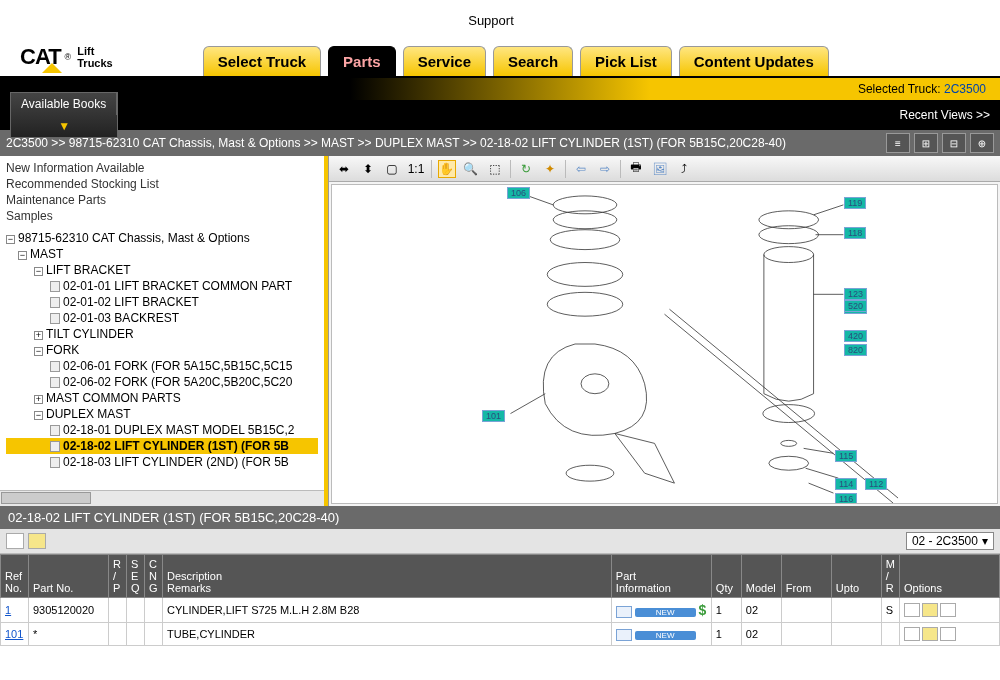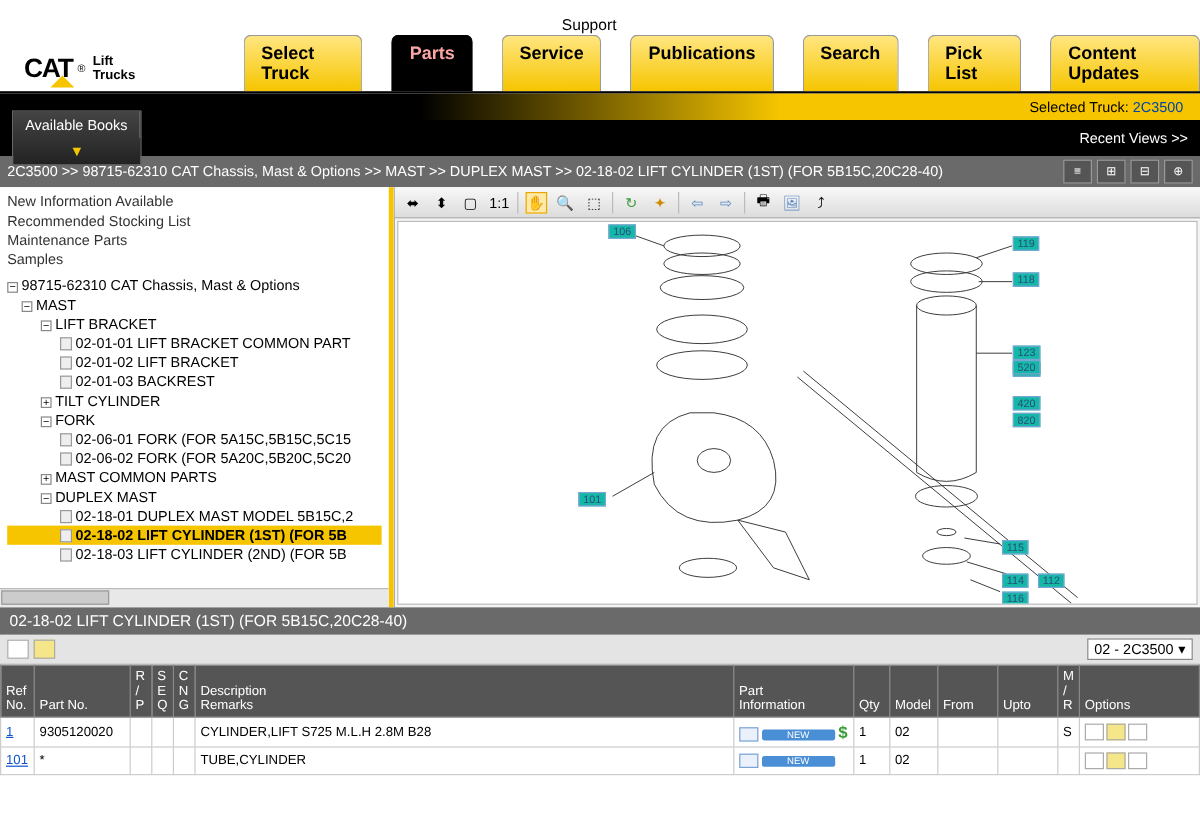--- a/index.html
+++ b/index.html
@@ -5,21 +5,21 @@
 * { margin:0; padding:0; box-sizing:border-box; font-family:Arial,sans-serif; }
 body { background:#fff; font-size:12px; width:1000px; height:680px; overflow:hidden; }
 .top-bar { height:28px; display:flex; justify-content:flex-end; align-items:center; gap:20px; padding-right:18px;flex-direction:column; }
 .lang-select { border:1px solid #888; background:linear-gradient(#fff,#e8e8e8); padding:2px 6px; font-size:13px; width:170px; display:flex; justify-content:space-between; align-items:center; }
 .top-link { color:#000; cursor:pointer; font-size:13px; }
 .header { display:flex; align-items:flex-end; height:50px; padding-left:20px; border-bottom:2px solid #000; }
 .logo { display:flex; align-items:center; gap:4px; margin-bottom:6px; }
 .cat-logo { font-weight:900; font-size:22px; letter-spacing:-1px; position:relative; }
 .cat-tri { width:0; height:0; border-left:10px solid transparent; border-right:10px solid transparent; border-bottom:10px solid #f6c500; position:absolute; bottom:-3px; left:22px; }
 .lift-trucks { font-size:11px; font-weight:bold; line-height:1.1; margin-left:2px; }
-.tabs { display:flex; gap:24px; margin-left:90px; }
+.tabs { display:flex; gap:7px; margin-left:90px; }
 .tab { padding:6px 14px; font-weight:bold; font-size:15px; border-radius:6px 6px 0 0; background:linear-gradient(#ffe680,#f6c500); border:1px solid #999; border-bottom:none; cursor:pointer; }
 .tab.active { background:#000; color:#fca5a5; border-color:#000; }
 .black-bar { background:linear-gradient(90deg,#000 0%,#000 35%,#f6c500 65%,#f6c500 100%); height:22px; display:flex; justify-content:flex-end; align-items:center; padding-right:14px; color:#000; font-size:12px; }
 .nav-bar { background:#000; height:30px; display:flex; justify-content:space-between; align-items:center; padding:0 10px; color:#fff; }
 .avail-btn { background:linear-gradient(#444,#222); border:1px solid #666; color:#fff; display:flex; align-items:center;flex-direction:column; }
 .avail-btn span:first-child { padding:4px 10px; border-right:1px solid #666; }
 .avail-btn .arrow { padding:4px 8px; color:#f6c500; }
 .breadcrumb-bar { background:#6a6a6a; color:#fff; height:26px; display:flex; justify-content:space-between; align-items:center; padding:0 6px; font-size:12px; }
 .bc-icons { display:flex; gap:4px; }
 .bc-icon { width:24px; height:20px; border:1px solid #999; background:#555; display:flex; align-items:center; justify-content:center; font-size:10px; cursor:pointer; }
@@ -81,21 +81,20 @@
     <span style="font-size:9px;vertical-align:top">®</span>
     <div class="lift-trucks">
         <div>Lift</div>
         <div>Trucks</div>
       </div>
   </div>
   <div class="tabs">
     <div class="tab">Select Truck</div>
     <div class="tab active">Parts</div>
     <div class="tab">Service</div>
-    <div class="tab">Publications</div>
     <div class="tab">Search</div>
     <div class="tab">Pick List</div>
     <div class="tab">Content Updates</div>
   </div>
 </div>
 
 <div class="black-bar">
   <span>Selected Truck:</span>&nbsp;
   <span style="color:#0044aa">2C3500</span>
 </div>

